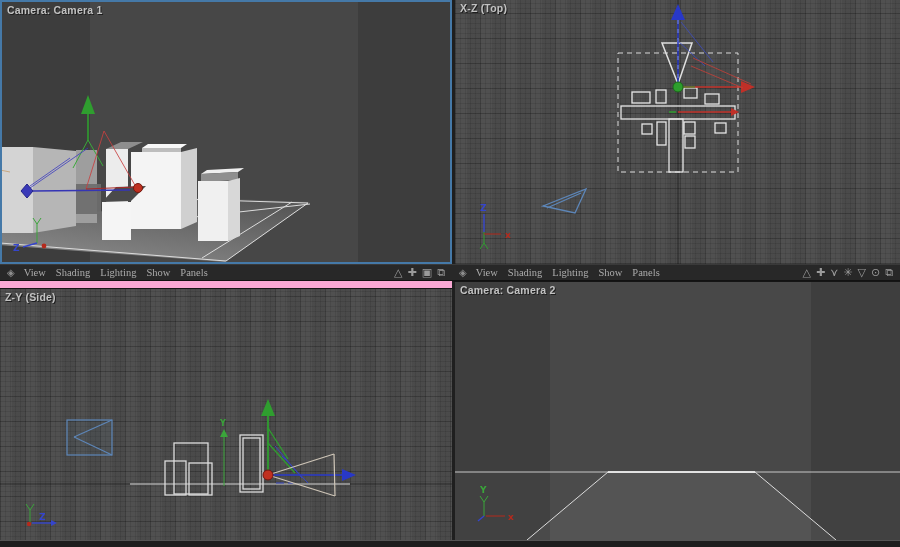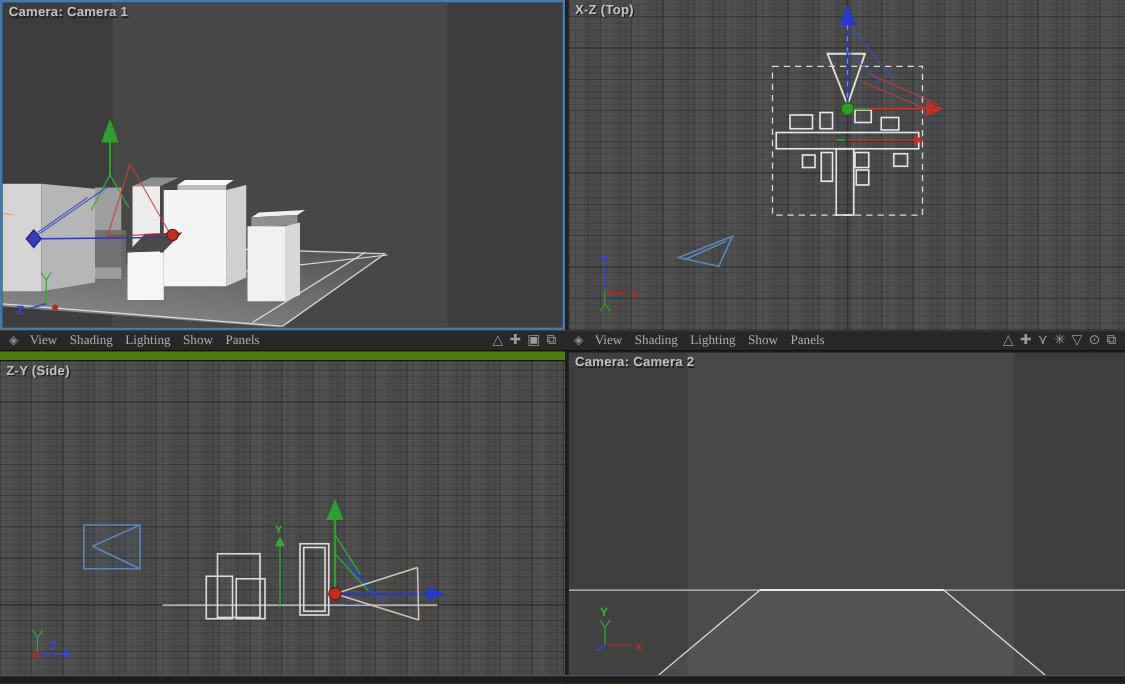--- a/index.html
+++ b/index.html
@@ -1,16 +1,16 @@
 <!DOCTYPE html>
 <html><head>
 <meta charset="utf-8">
 <style>
   html,body{margin:0;padding:0;background:#1a1a1a;}
-  #app{position:relative;width:900px;height:547px;background:#4d7c0f;overflow:hidden;
+  #app{position:relative;width:900px;height:547px;background:#f9a8d4;overflow:hidden;
        font-family:"Liberation Sans","DejaVu Sans",sans-serif;}
   .viewport{position:absolute;overflow:hidden;box-sizing:border-box;}
   .vplabel{position:absolute;top:2px;left:5px;font-size:10.5px;font-weight:bold;
            color:#c2c2c2;text-shadow:1px 1px 0 #1e1e1e;letter-spacing:.2px;z-index:5;}
   
   .gridbg{background-color:#4c4c4c;
     background-image:
       repeating-linear-gradient(0deg, rgba(0,0,0,0.16) 0 1px, transparent 1px 25px),
       repeating-linear-gradient(90deg, rgba(0,0,0,0.16) 0 1px, transparent 1px 25px),
       repeating-linear-gradient(0deg, rgba(0,0,0,0.09) 0 1px, transparent 1px 5px),

